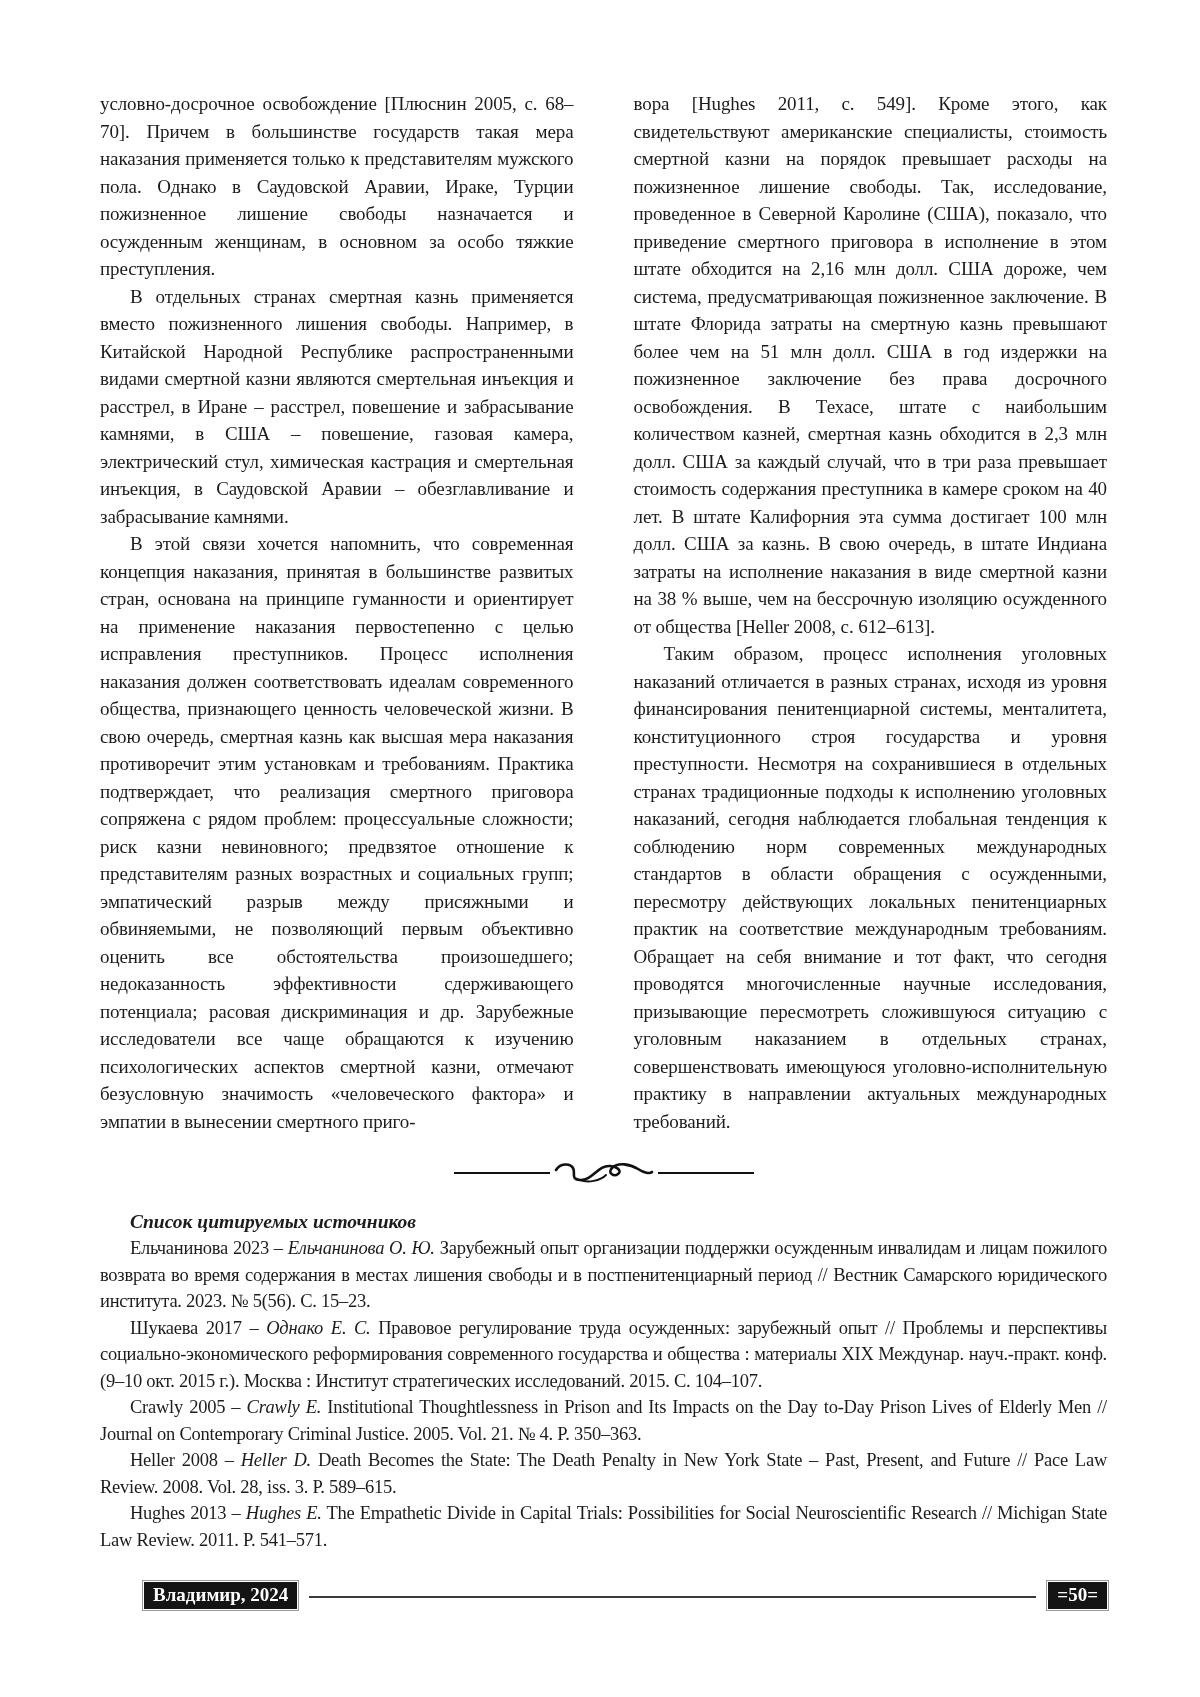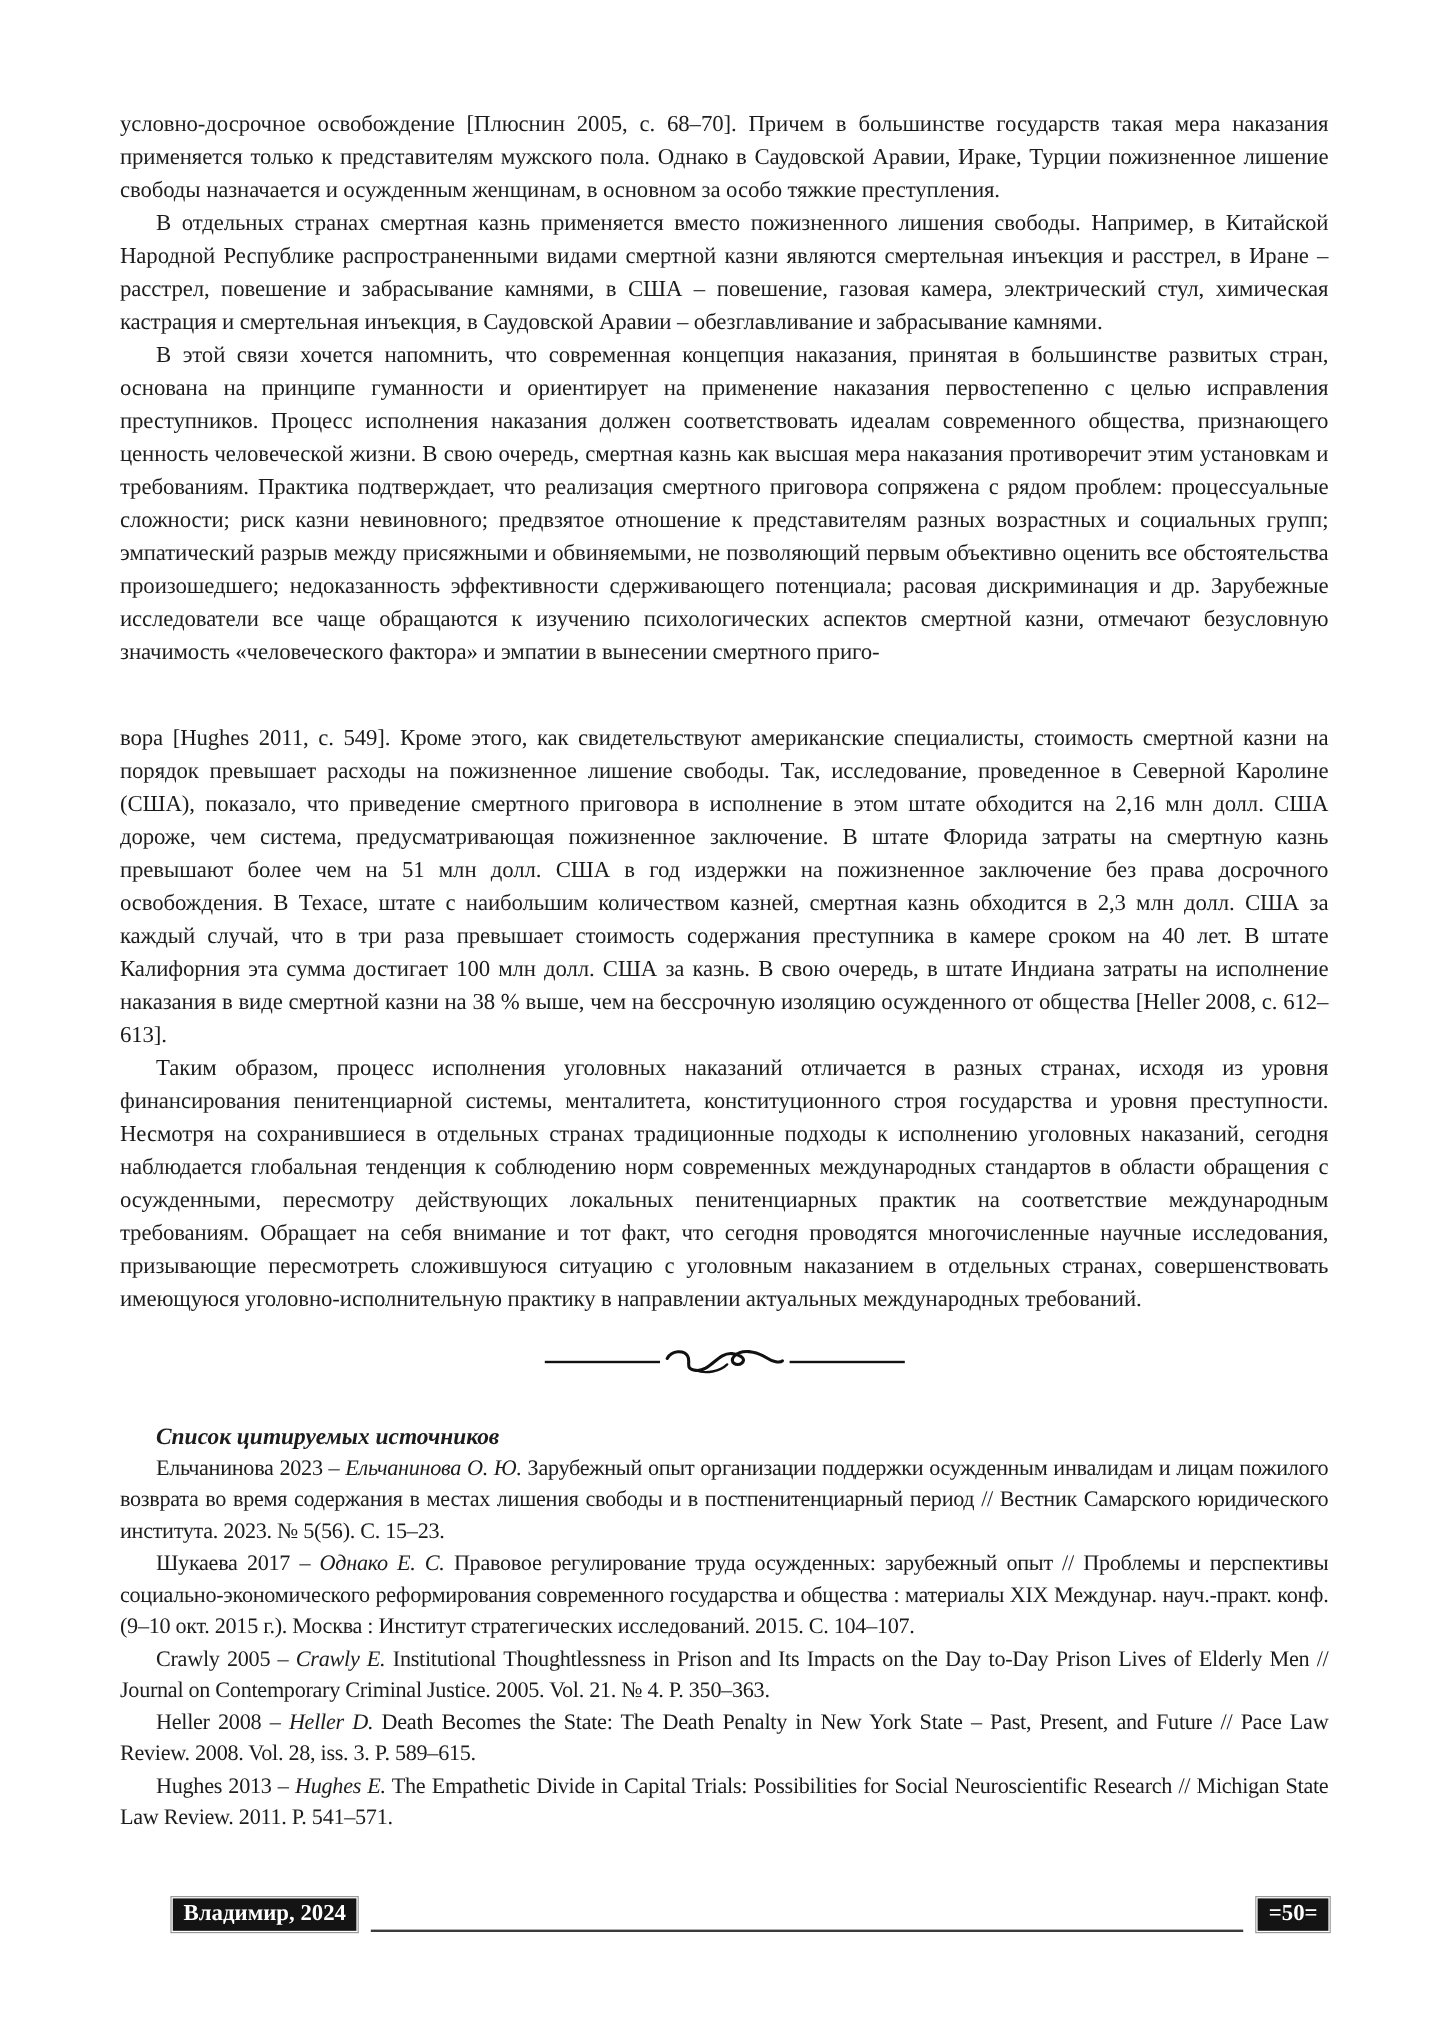--- a/index.html
+++ b/index.html
@@ -11,22 +11,21 @@
     margin: 0 auto;
     background: #ffffff;
     color: #1c1c1c;
     font-family: "Liberation Serif", "DejaVu Serif", serif;
     padding: 90px 93px 0 100px;
     display: flex;
     flex-direction: column;
   }
   .columns {
     display: flex;
-    gap: 44px;
-    flex-direction: column;
+    gap: 60px;
   }
   .col { flex: 1 1 0; }
   .col p {
     font-size: 19px;
     line-height: 27.5px;
     text-align: justify;
     text-indent: 30px;
     letter-spacing: -0.1px;
   }
   .col p.no-indent { text-indent: 0; }
@@ -40,36 +39,36 @@
   .divider .rule {
     width: 96px;
     border-top: 2.5px solid #111;
   }
   .divider svg { display: block; margin: 0 2px; }
   .refs-heading {
     font-style: italic;
     font-weight: 600;
     font-size: 19.5px;
     margin-left: 30px;
-    margin-top: 22px;
+    margin-top: 8px;
     line-height: 26px;
   }
   .refs p {
     font-size: 18.5px;
     line-height: 26.5px;
     text-align: justify;
     text-indent: 30px;
     letter-spacing: -0.25px;
   }
   .refs .author { font-style: italic; margin-top: 39px; }
   .footer {
     margin-top: auto;
     margin-bottom: 88px;
     display: flex;
-    align-items: flex-end;
+    align-items: center;
     padding-left: 44px;
   }
   .badge {
     background: #141414;
     color: #ffffff;
     font-weight: 700;
     font-size: 19px;
     line-height: 24px;
     padding: 1px 9px 2px 9px;
     outline: 1px solid #9a9a9a;

